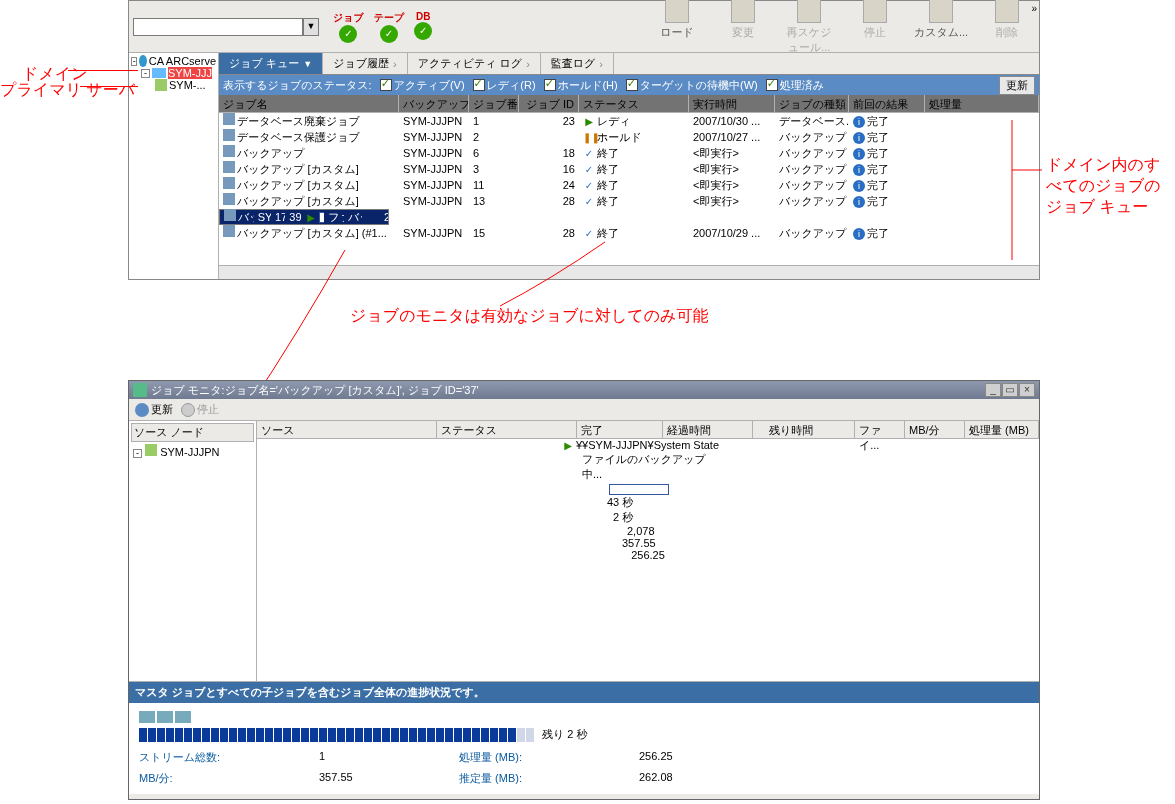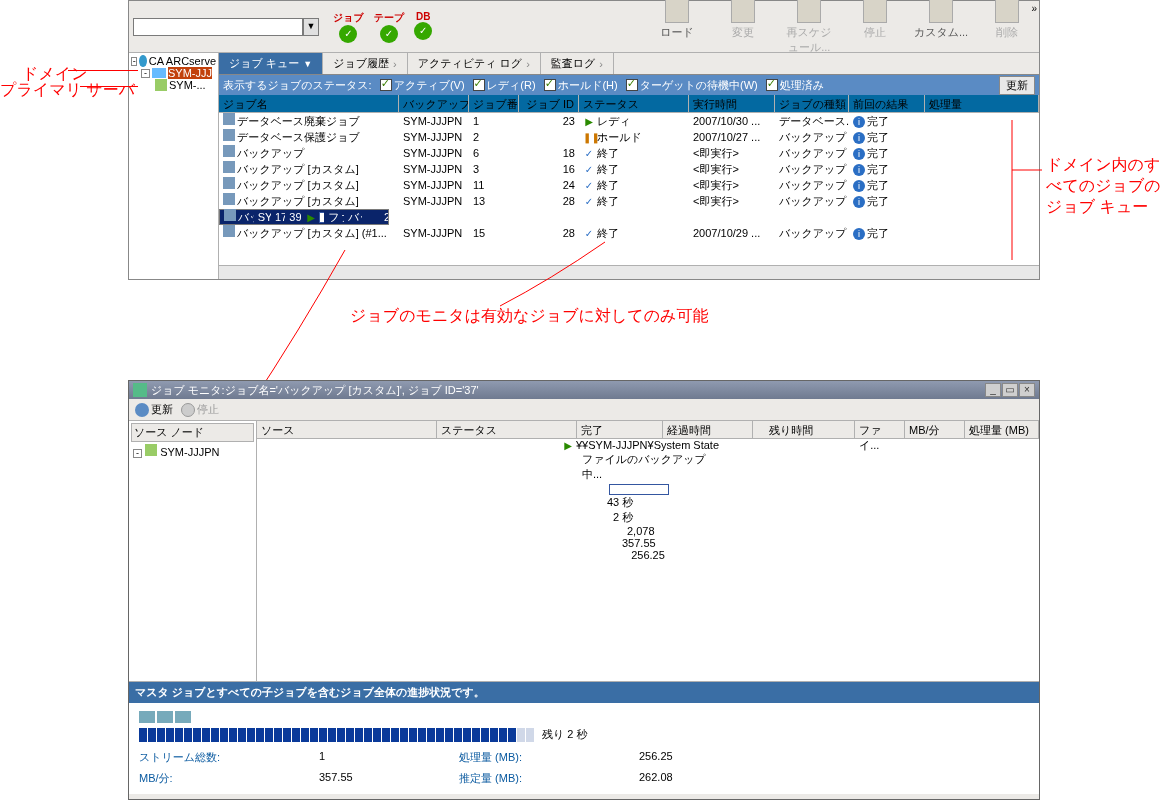--- a/index.html
+++ b/index.html
@@ -18,39 +18,39 @@
 .ok { display: inline-block; width: 18px; height: 18px; background:#35a800; border-radius:50%; color:#fff; line-height:18px; }
 .tool-btns { display: flex; gap: 10px; margin-left: auto; }
 .tbtn { width: 56px; text-align: center; color:#555; }
 .tbtn .ic { display:block; width:24px; height:24px; margin:0 auto 2px; background:#d8d4c8; border:1px solid #aaa; }
 .tbtn.disabled { color:#aaa; }
 .chev { position:absolute; right:2px; top:2px; font-size:10px; }
 
 .body-split { display:flex; height:calc(100% - 52px); }
 .tree-pane { width:90px; border-right:1px solid #b0b0b0; background:#fff; padding:2px; font-size:11px; overflow:hidden; }
 .tree-pane .row { white-space:nowrap; display:flex; align-items:center; gap:2px; }
-.tree-pane .sel-row { background:#c2410c; color:#fff; }
+.tree-pane .sel-row { background:#ef4444; color:#fff; }
 .sq { display:inline-block; width:9px; height:9px; border:1px solid #888; text-align:center; line-height:7px; font-size:9px; }
 .globe { display:inline-block; width:12px;height:12px;background:#39c;border-radius:50%; }
 .srv { display:inline-block; width:12px;height:12px;background:#9c6; }
 .grp { display:inline-block; width:14px;height:10px;background:#6bf; }
 
 .main-pane { flex:1; display:flex; flex-direction:column; }
 .tabs { display:flex; background:#eceae7; border-bottom:1px solid #888; height:22px; }
 .tab { padding:3px 10px; border-right:1px solid #b0b0b0; display:flex; align-items:center; gap:4px; }
 .tab.active { background:#3a6ea5; color:#fff; }
 .arr { color:#888; }
 
 .filter-bar { background:#5a8bc4; color:#fff; height:20px; display:flex; align-items:center; padding:0 4px; gap:8px; }
 .filter-bar label { display:flex; align-items:center; gap:2px; }
 .cb { width:12px;height:12px; background:#fff; border:1px solid #444; display:inline-block; position:relative; }
 .cb.on::after{content:"✓";position:absolute;left:0;top:-3px;color:#3a7e00;font-size:11px;}
 .upd-btn { margin-left:auto; background:#e8e8e8; color:#000; padding:1px 6px; border:1px solid #888; }
 
-.grid-head { display:flex; background:#0369a1; border-bottom:1px solid #b0b0b0; height:18px; }
+.grid-head { display:flex; background:#737373; border-bottom:1px solid #b0b0b0; height:18px; }
 .gh { border-right:1px solid #b0b0b0; padding:2px 4px; white-space:nowrap; overflow:hidden; }
 .c-name{width:180px;} .c-bs{width:70px;} .c-jn{width:50px;} .c-jid{width:60px;text-align:right;} .c-st{width:110px;} .c-rt{width:86px;} .c-jt{width:74px;} .c-pr{width:76px;} .c-pv{flex:1;}
 
 .grid-body { background:#fff; flex:1; overflow:hidden; }
 .grow { display:flex; height:16px; align-items:center; }
 .grow.sel { background:#0a246a; color:#fff; }
 .grow > div { padding:0 4px; white-space:nowrap; overflow:hidden; }
 .jic { display:inline-block; width:12px;height:12px; background:#79b; margin-right:2px; }
 .sic { display:inline-block; width:12px;height:12px; margin-right:2px; text-align:center; line-height:12px; font-size:10px; }
 .sic.play{color:#2a8a00;} .sic.pause{color:#cc7700;} .sic.chk{color:#2a6ec4;}

